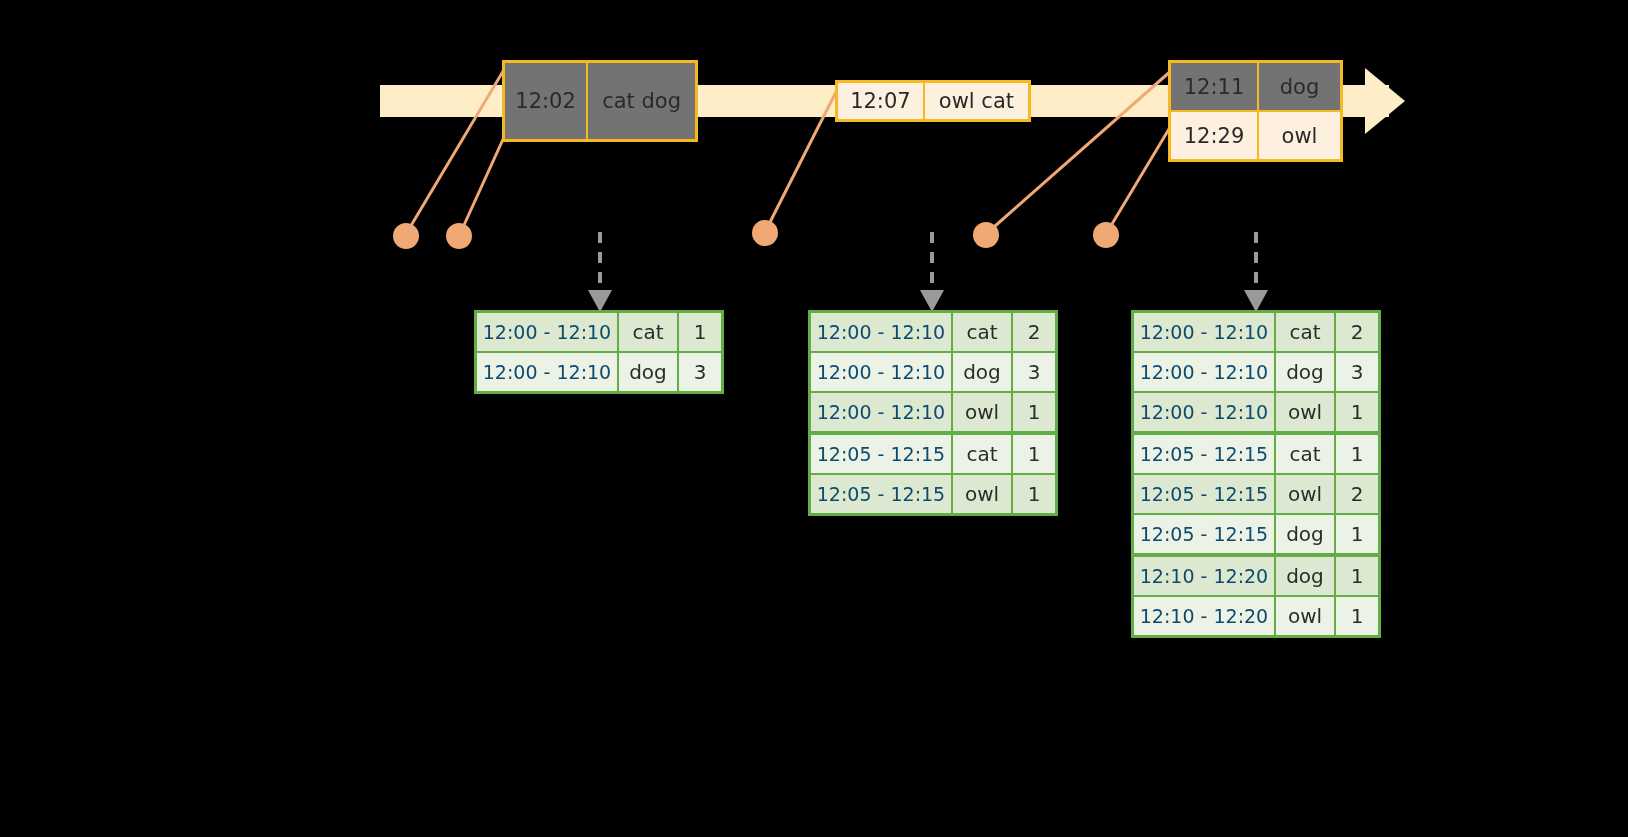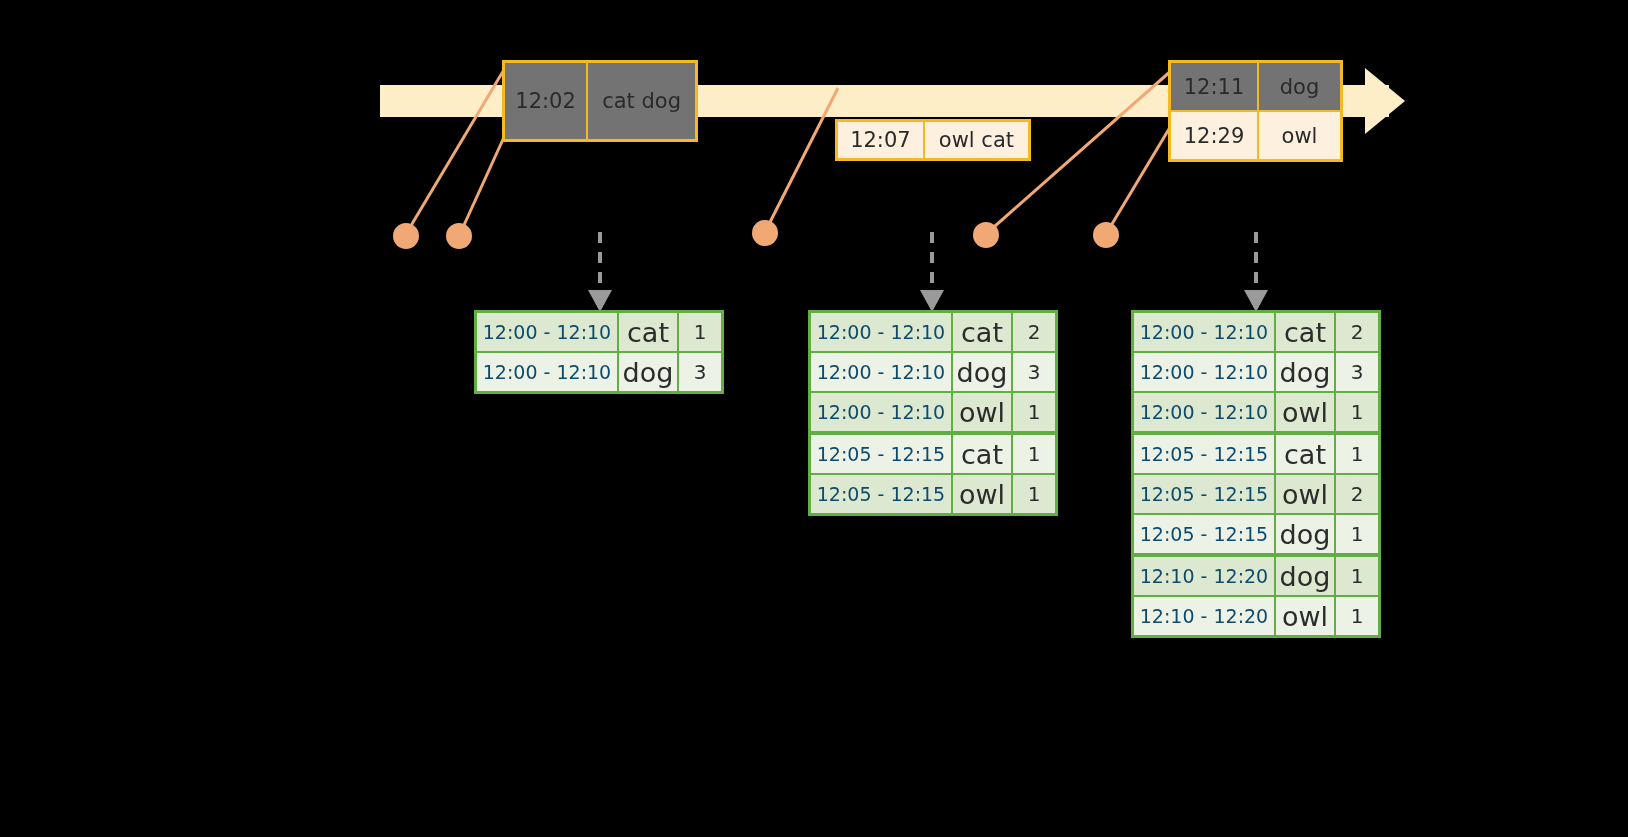--- a/index.html
+++ b/index.html
@@ -19,21 +19,21 @@
                font-size:21px;color:#2a2a2a;padding:0 14px;white-space:nowrap;}
   .evt .erow.shade .etime,.evt .erow.shade .ewords{background:#737373;}
 
   
   .rtab{position:absolute;border:3px solid #63ad45;box-sizing:border-box;z-index:4;}
   .rrow{display:flex;height:38px;border-bottom:2px solid #63ad45;}
   .rrow:last-child{border-bottom:none;}
   .rrow .c-win{display:flex;align-items:center;justify-content:center;
                border-right:2px solid #63ad45;font-size:19px;color:#0c4a6e;}
   .rrow .c-key{display:flex;align-items:center;justify-content:center;
-               border-right:2px solid #63ad45;font-size:27px;color:#2c2c2c;width:58px;}
+               border-right:2px solid #63ad45;font-size:20px;color:#2c2c2c;width:58px;}
   .rrow .c-cnt{display:flex;align-items:center;justify-content:center;
                font-size:20px;color:#2c2c2c;width:42px;}
   .rrow.odd  > div{background:#dce8cf;}
   .rrow.even > div{background:#ecf2e6;}
   .rrow.thick{border-bottom:4px solid #63ad45;}
 </style>
 </head>
 <body>
 
 <div class="stage">
@@ -73,21 +73,21 @@
     </g>
   </svg>
 
   <div class="evt" style="left:502px;top:60px;width:196px;height:82px;">
     <div class="erow shade">
       <div class="etime">12:02</div>
       <div class="ewords">cat dog</div>
     </div>
   </div>
 
-  <div class="evt" style="left:835px;top:80px;width:196px;height:42px;margin-top:39px;">
+  <div class="evt" style="left:835px;top:80px;width:196px;height:42px;">
     <div class="erow">
       <div class="etime">12:07</div>
       <div class="ewords">owl cat</div>
     </div>
   </div>
 
   <div class="evt" style="left:1168px;top:60px;width:175px;height:102px;">
     <div class="erow shade">
       <div class="etime">12:11</div>
       <div class="ewords">dog</div>

